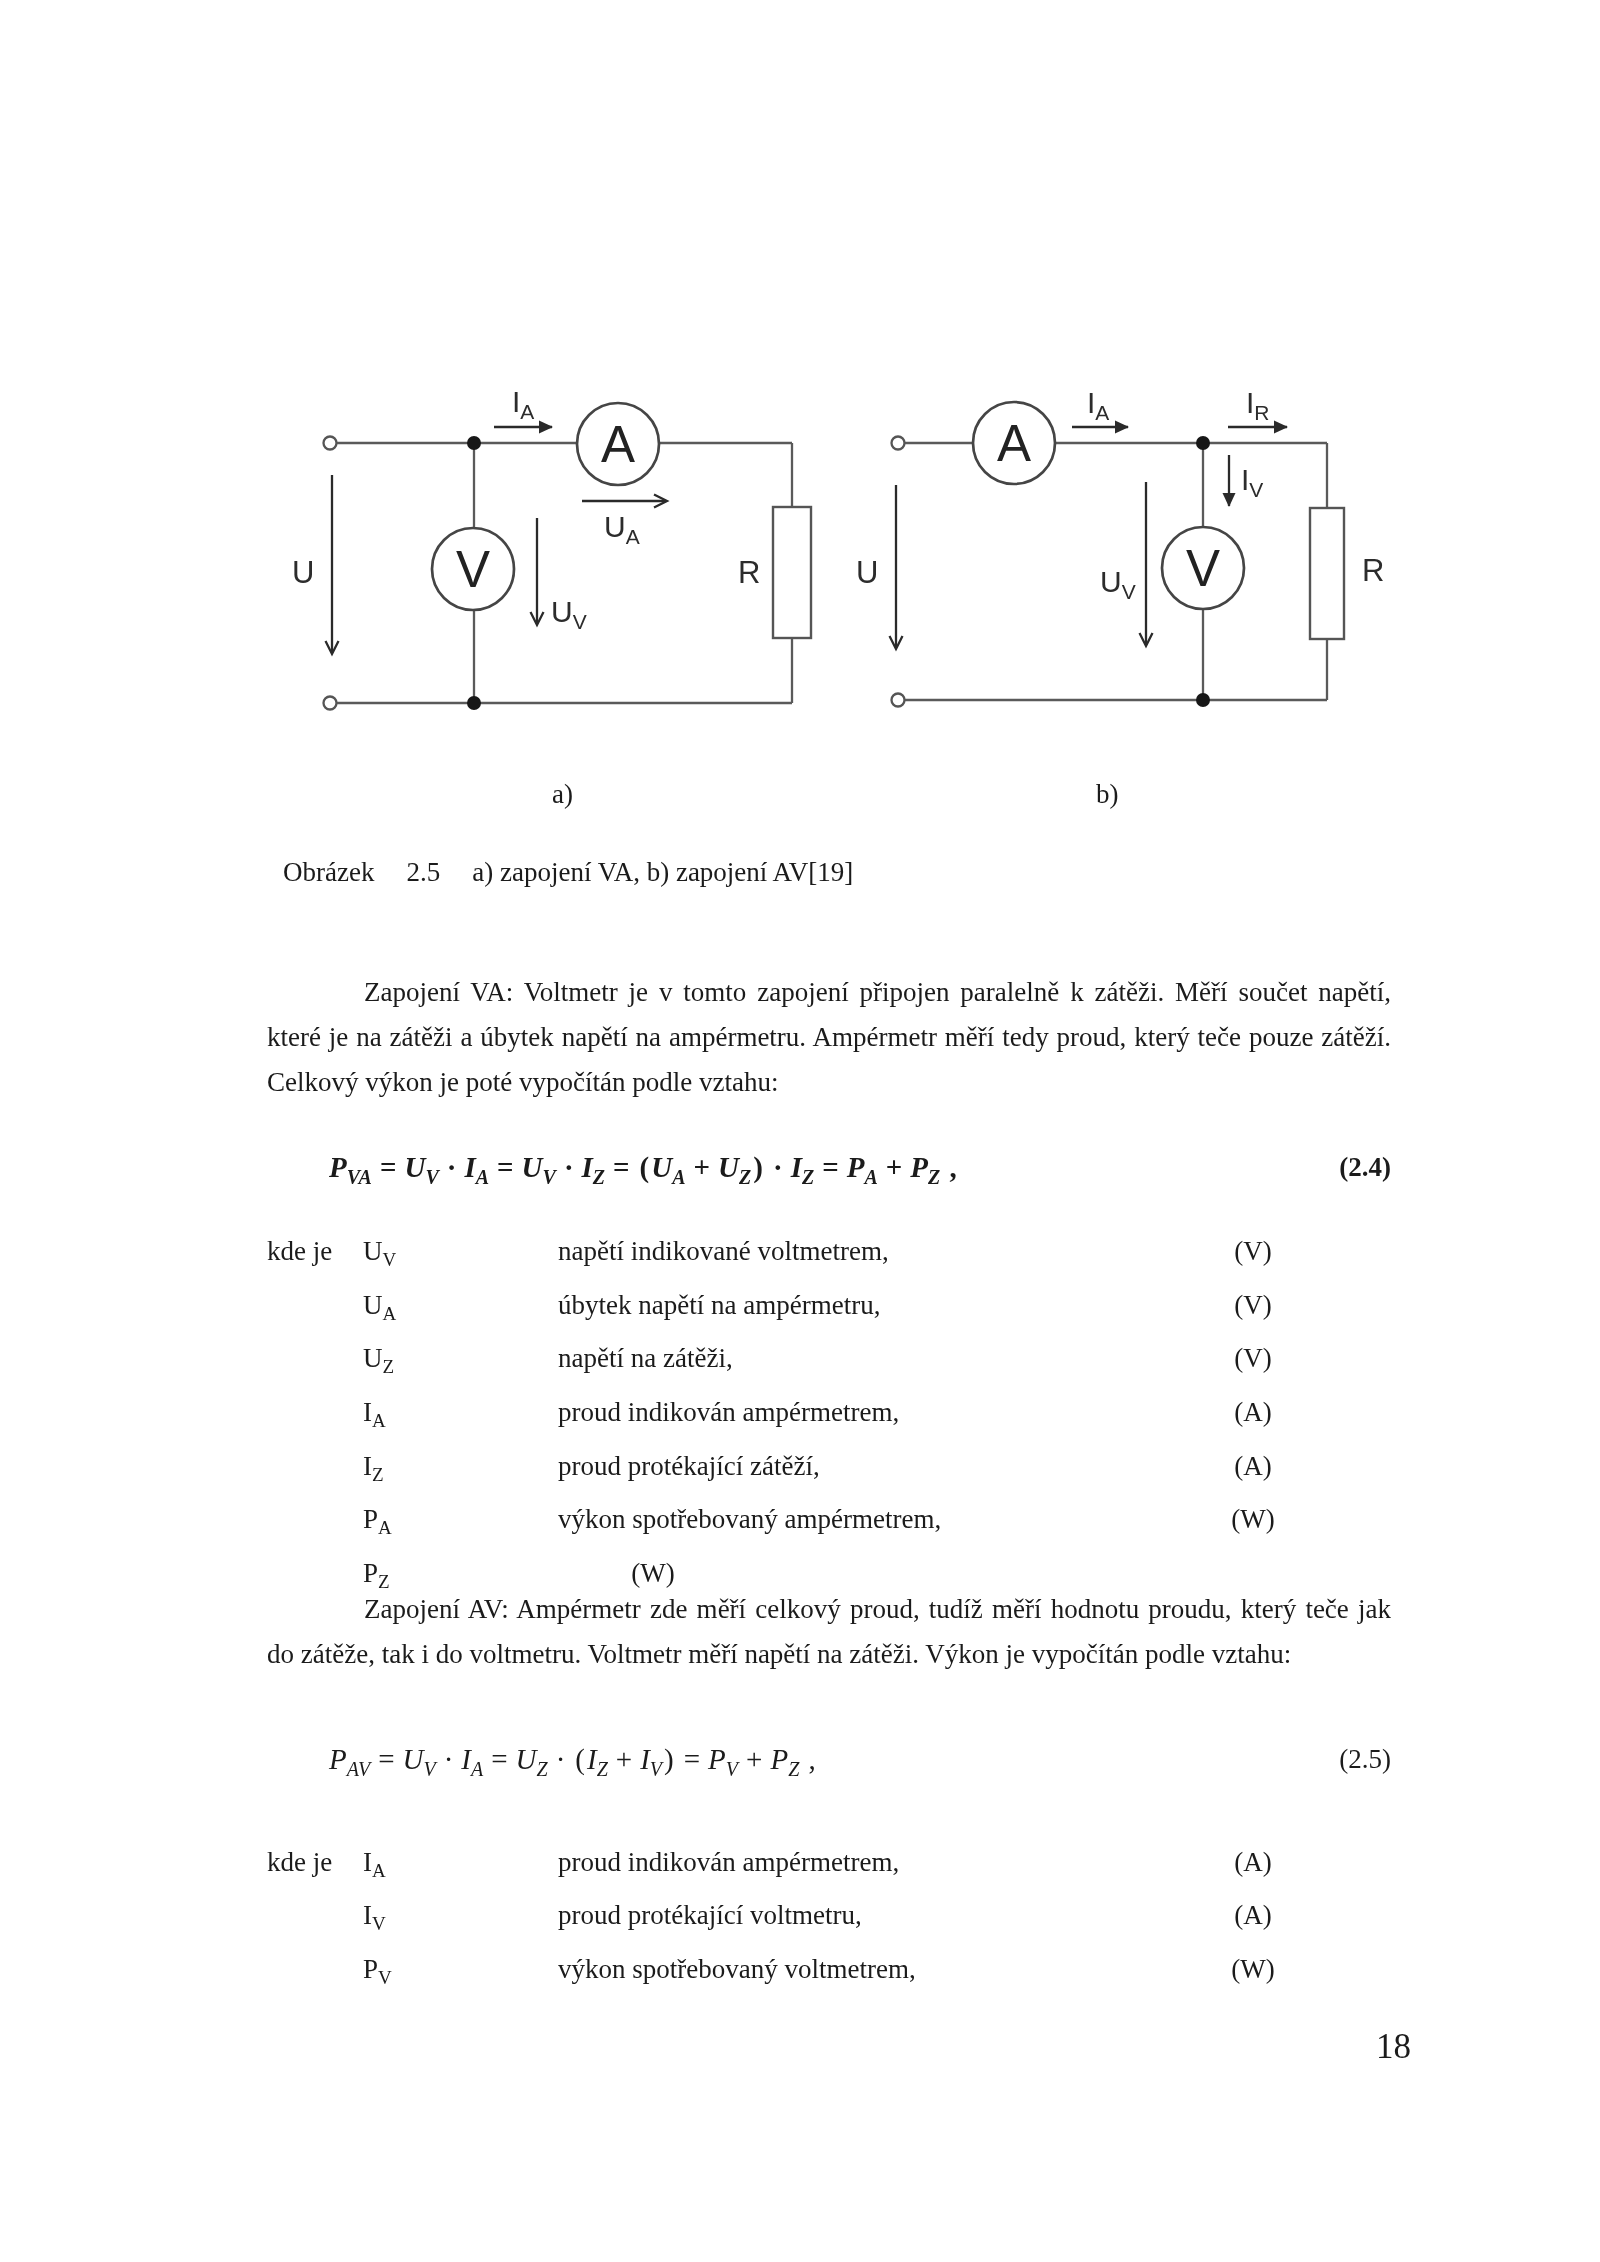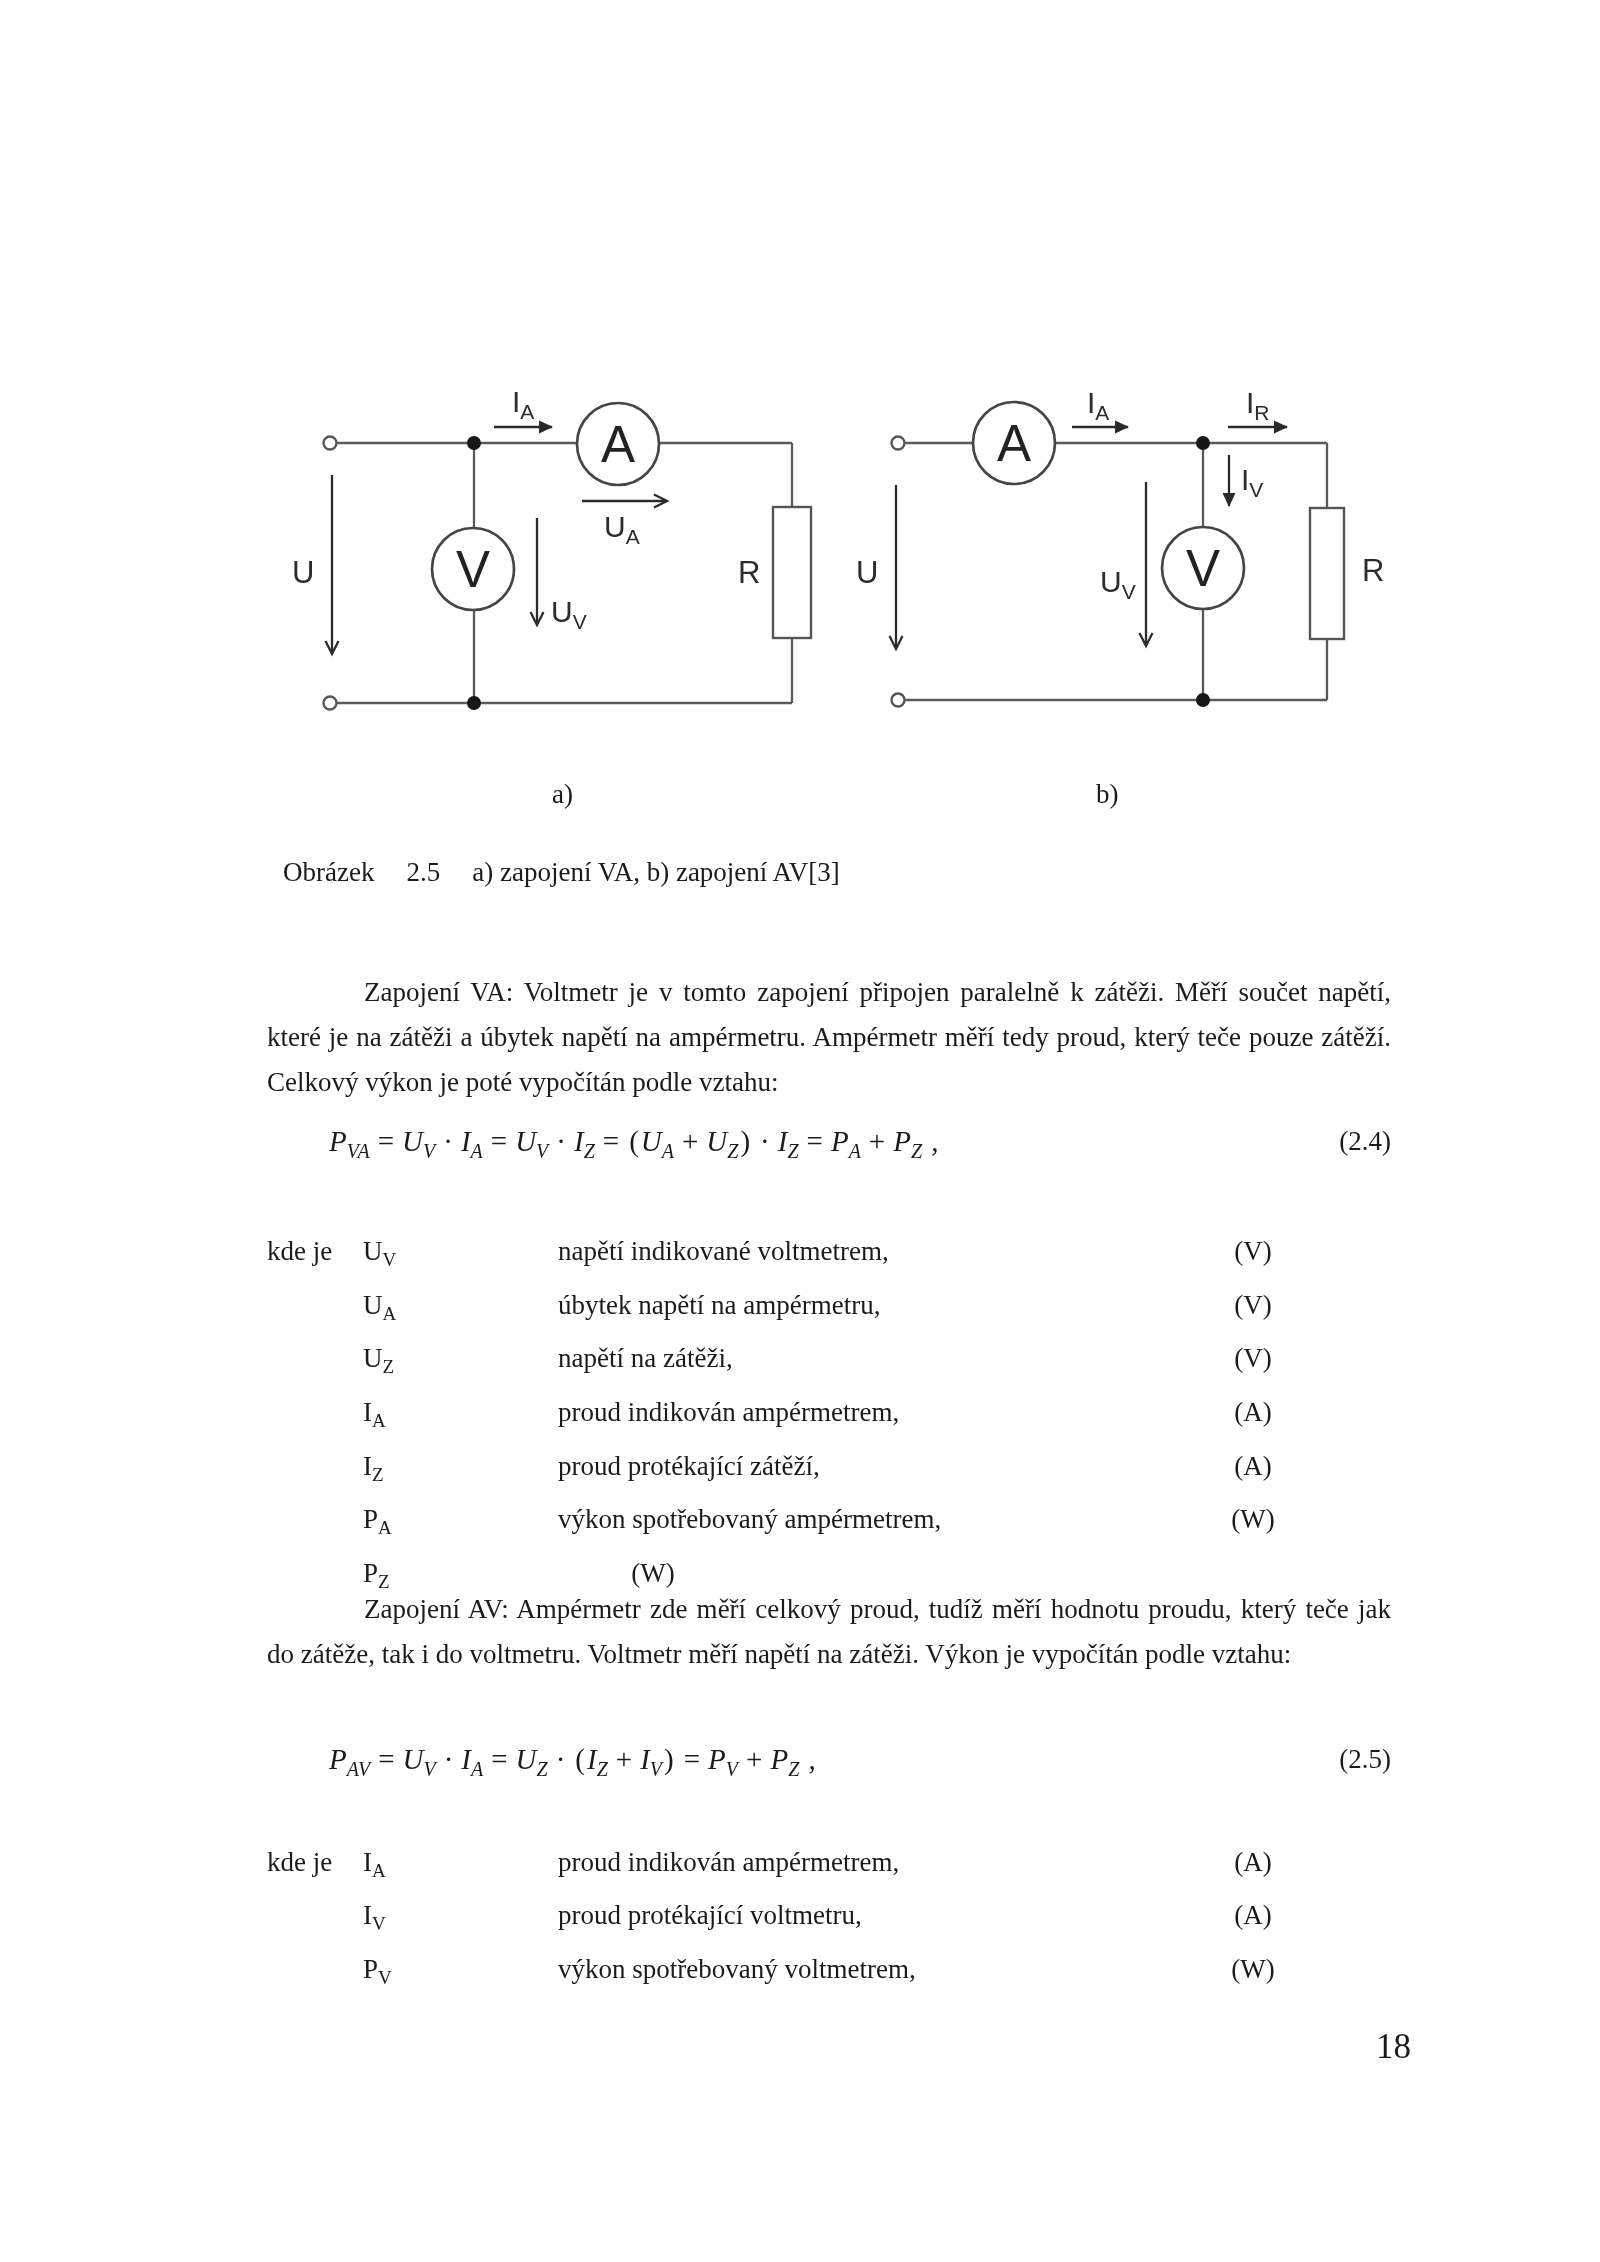--- a/index.html
+++ b/index.html
@@ -159,28 +159,28 @@
         <line class="arrow" x1="896" y1="485" x2="896" y2="648" marker-end="url(#chev)"></line>
         <text class="clabel-lg" x="856" y="583">U</text>
       </g>
     </g>
   </svg>
 
   <div class="abs sublabel" style="left:552px; top:779px;">a)</div>
   <div class="abs sublabel" style="left:1096px; top:779px;">b)</div>
 
   <div class="abs caption" style="left:283px; top:857px;">
-    <span class="cap-label">Obrázek</span><span class="cap-number">2.5</span><span>a) zapojení VA, b) zapojení AV[3]</span>
+    <span class="cap-label">Obrázek</span><span class="cap-number">2.5</span><span>a) zapojení VA, b) zapojení AV[19]</span>
   </div>
 
   <div class="abs para" style="top:970px;">
     <span class="lead">Zapojení VA</span><span>: Voltmetr je v tomto zapojení připojen paralelně k zátěži. Měří součet napětí, které je na zátěži a úbytek napětí na ampérmetru. Ampérmetr měří tedy proud, který teče pouze zátěží. Celkový výkon je poté vypočítán podle vztahu:</span>
   </div>
 
-  <div class="abs eqrow" style="top:1119px;">
+  <div class="abs eqrow" style="top:1145px;font-weight:bold;">
     <span class="eq-body"><span class="var">P<sub>VA</sub></span><span class="op">=</span><span class="var">U<sub>V</sub></span><span class="op">·</span><span class="var">I<sub>A</sub></span><span class="op">=</span><span class="var">U<sub>V</sub></span><span class="op">·</span><span class="var">I<sub>Z</sub></span><span class="op">=</span><span class="punct">(</span><span class="var">U<sub>A</sub></span><span class="op">+</span><span class="var">U<sub>Z</sub></span><span class="punct">)</span><span class="op">·</span><span class="var">I<sub>Z</sub></span><span class="op">=</span><span class="var">P<sub>A</sub></span><span class="op">+</span><span class="var">P<sub>Z</sub></span><span class="punct"> ,</span></span>
     <span class="eq-num">(2.4)</span>
   </div>
 
   <div class="abs deflist" style="top:1229px;">
     <div class="defrow">
       <span class="intro">kde je</span>
       <span class="sym"><span>U</span><sub>V</sub></span>
       <span class="desc">napětí indikované voltmetrem,</span>
       <span class="unit">(V)</span>

